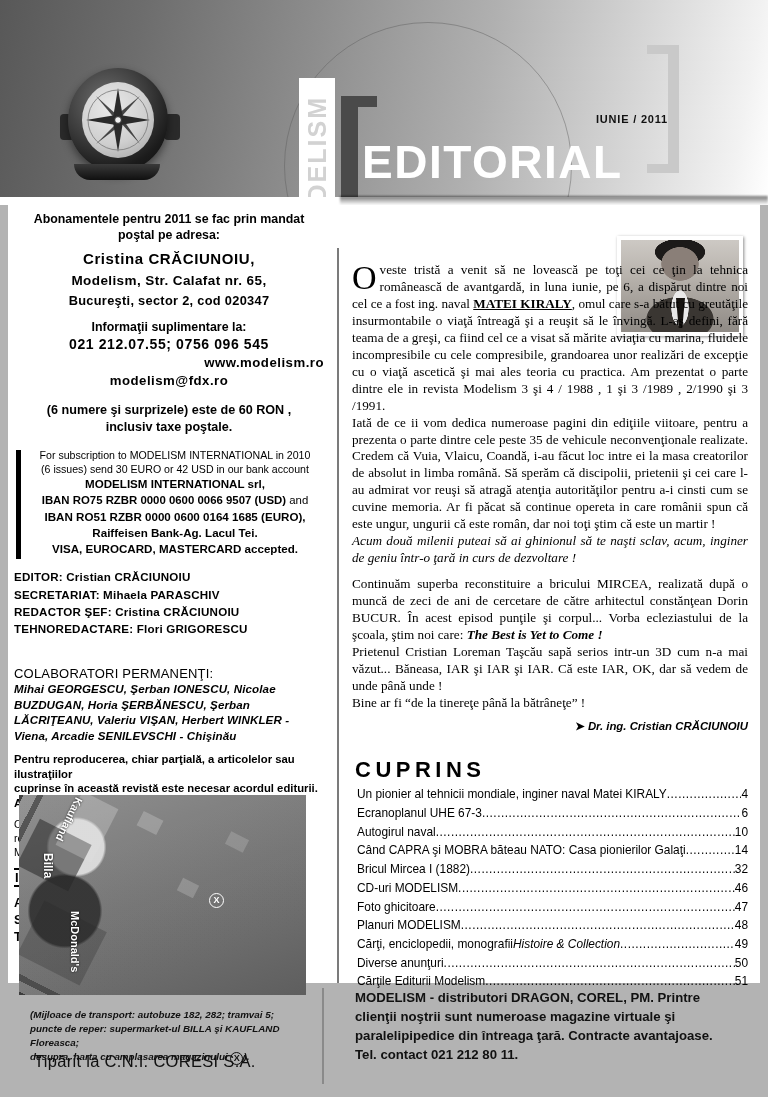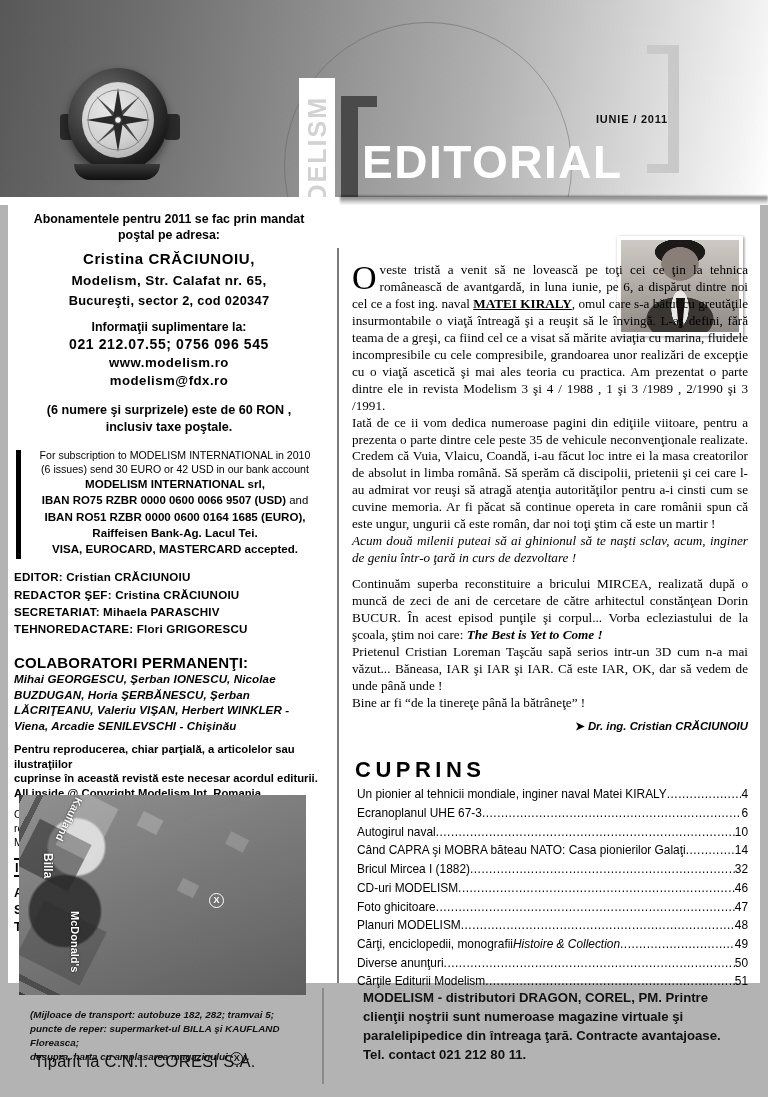--- a/index.html
+++ b/index.html
@@ -110,37 +110,37 @@
   }
   .sub-block{text-align:center;}
   .sub-line1{font-size:12.4px;font-weight:bold;line-height:1.25;}
   .sub-name{
     font-size:15px;font-weight:bold;letter-spacing:.6px;margin-top:5px;line-height:1.5;
   }
   .sub-addr{font-size:13.5px;font-weight:bold;letter-spacing:.4px;line-height:1.5;}
   .sub-city{font-size:12.8px;font-weight:bold;letter-spacing:.3px;line-height:1.6;}
   .sub-info{font-size:12.4px;font-weight:bold;margin-top:8px;line-height:1.3;}
   .sub-phone{font-size:14px;font-weight:bold;letter-spacing:.6px;line-height:1.35;text-align:center;}
-  .sub-web{font-size:13.2px;font-weight:bold;letter-spacing:.5px;line-height:1.35;}
+  .sub-web{font-size:13.2px;font-weight:bold;letter-spacing:.5px;line-height:1.35;text-align:right;}
   .sub-mail{font-size:13.2px;font-weight:bold;letter-spacing:.5px;line-height:1.35;}
   .sub-price{font-size:12.6px;font-weight:bold;margin-top:6px;line-height:1.35;}
 
   .eng-box{
     position:relative;margin-top:12px;padding-left:12px;text-align:center;
   }
   .eng-box:before{
     content:"";position:absolute;left:2px;top:2px;width:5px;height:100%;background:#000;
   }
   .eng-l1{font-size:10.6px;line-height:1.35;}
   .eng-b{font-size:11.6px;font-weight:bold;line-height:1.4;}
   .eng-mix{font-size:11.4px;font-weight:bold;line-height:1.4;}
   .eng-mix .thin{font-weight:normal;}
 
   .staff{margin-top:11px;font-size:11.6px;font-weight:bold;line-height:1.5;letter-spacing:.2px;}
-  .collab-h{margin-top:16px;font-size:15px;font-weight:bold;letter-spacing:.2px;}
+  .collab-h{margin-top:28px;font-size:13px;font-weight:normal;letter-spacing:.2px;}
   .collab-b{font-size:11.6px;font-weight:bold;line-height:1.35;letter-spacing:.1px;font-style:italic;}
   .copy-b{margin-top:9px;font-size:11.3px;font-weight:bold;line-height:1.28;}
   .opin{margin-top:8px;font-size:10.6px;line-height:1.3;}
   .issn{
     margin-top:8px;display:inline-block;font-size:13px;font-weight:bold;letter-spacing:1px;
     border-top:2px solid #000;border-bottom:2px solid #000;padding:0px 1px;
   }
   .shop-addr{margin-top:3px;}
   .shop-l1{font-size:12.6px;font-weight:bold;}
   .shop-l1 .big{font-size:18.5px;font-weight:bold;letter-spacing:.5px;}
@@ -238,21 +238,21 @@
   .toc-row .t{flex:0 0 auto;}
   .toc-row .dots{
     flex:1 1 auto;overflow:hidden;margin:0 0px;
     font-size:11.9px;letter-spacing:.5px;color:#000;
   }
   .toc-row .pg{flex:0 0 auto;}
   .toc .it{font-style:italic;}
 
   .bottom-note{
     position:absolute;left:355px;top:988px;width:370px;
-    font-size:13.2px;font-weight:bold;line-height:1.45;color:#111;margin-left:8px;
+    font-size:13.2px;font-weight:bold;line-height:1.45;color:#111;
   }
 </style>
 </head>
 <body>
 
 <div id="page">
 
   <div class="banner">
     <div class="big-circle"></div>
 
@@ -318,22 +318,22 @@
       <div class="eng-l1">(6 issues) send 30 EURO or 42 USD in our bank account</div>
       <div class="eng-b">MODELISM INTERNATIONAL srl,</div>
       <div class="eng-mix"><span>IBAN RO75 RZBR 0000 0600 0066 9507 (USD)</span><span class="thin"> and</span></div>
       <div class="eng-b">IBAN RO51 RZBR 0000 0600 0164 1685 (EURO),</div>
       <div class="eng-b">Raiffeisen Bank-Ag. Lacul Tei.</div>
       <div class="eng-b">VISA, EUROCARD, MASTERCARD accepted.</div>
     </div>
 
     <div class="staff">
       <div>EDITOR: Cristian CRĂCIUNOIU</div>
+      <div>SECRETARIAT: Mihaela PARASCHIV</div>
       <div>REDACTOR ŞEF: Cristina CRĂCIUNOIU</div>
-      <div>SECRETARIAT: Mihaela PARASCHIV</div>
       <div>TEHNOREDACTARE: Flori GRIGORESCU</div>
     </div>
 
     <div class="collab-h">COLABORATORI PERMANENŢI:</div>
     <div class="collab-b">Mihai GEORGESCU, Şerban IONESCU, Nicolae BUZDUGAN, Horia ŞERBĂNESCU, Şerban LĂCRIŢEANU, Valeriu VIŞAN, Herbert WINKLER - Viena, Arcadie SENILEVSCHI - Chişinău</div>
 
     <div class="copy-b">
       <div>Pentru reproducerea, chiar parţială, a articolelor sau ilustraţiilor</div>
       <div>cuprinse în această revistă este necesar acordul editurii.</div>
       <div>All inside @ Copyright Modelism Int. Romania</div>

